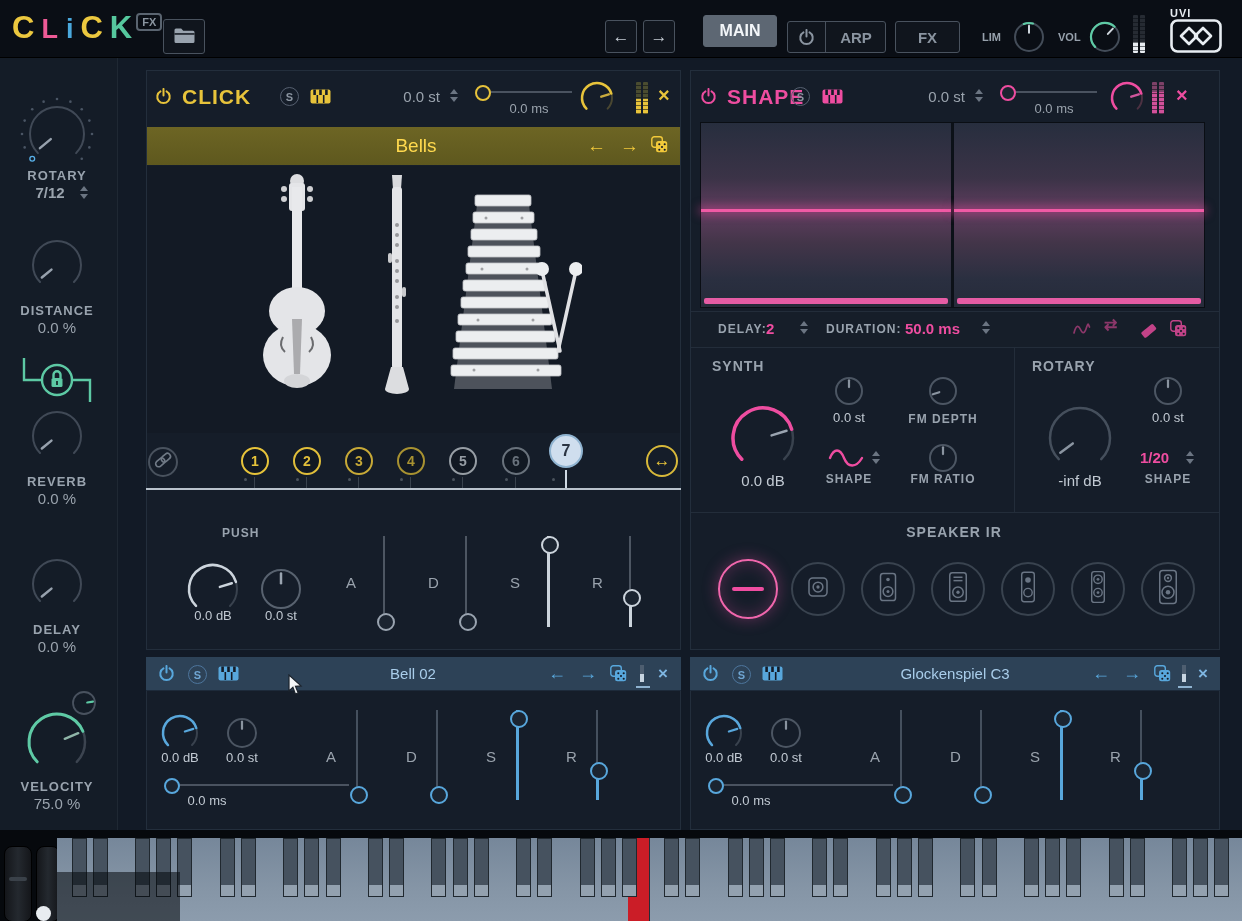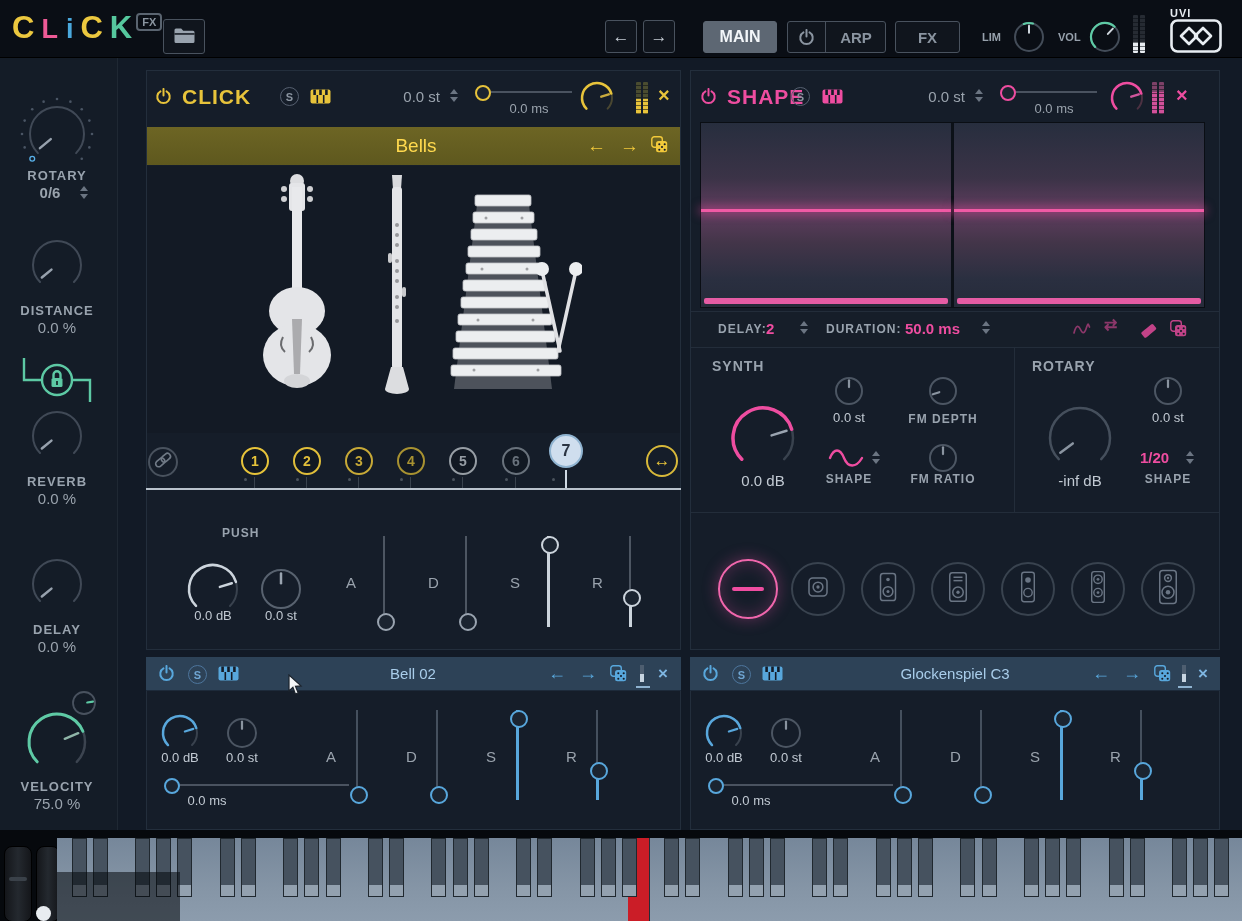--- a/index.html
+++ b/index.html
@@ -66,21 +66,21 @@
             <path d="M1.5 4 a1.5 1.5 0 0 1 1.5 -1.5 h5.2 l2 2.2 h9.8 a1.5 1.5 0 0 1 1.5 1.5 v9.3 a1.5 1.5 0 0 1 -1.5 1.5 h-17 a1.5 1.5 0 0 1 -1.5 -1.5 Z" fill="#99a3ae"></path>
             <rect x="1.5" y="7.2" width="20" height="1.5" fill="#10151d"></rect>
           </svg></span>
       </div>
     <div class="abs tbbtn" style="left:605px;top:20px;width:32px;height:33px;font-size:17px">
         <span>←</span>
       </div>
     <div class="abs tbbtn" style="left:643px;top:20px;width:32px;height:33px;font-size:17px">
         <span>→</span>
       </div>
-    <div class="abs tbbtn" style="left:703px;top:21px;width:74px;height:32px;background:#5d6773;border-color:#5d6773;color:#f3f6f9;font-size:16px">
+    <div class="abs tbbtn" style="left:703px;top:15px;width:74px;height:32px;background:#5d6773;border-color:#5d6773;color:#f3f6f9;font-size:16px">
         <span>MAIN</span>
       </div>
     <div class="abs tbbtn" style="left:787px;top:21px;width:99px;height:32px;padding:0">
       <span class="abs" style="left:0;top:0;width:38px;height:30px;border-right:1.5px solid #49525e;display:flex;align-items:center;justify-content:center;color:#8a94a0">
           <svg width="17" height="17" viewBox="0 0 18 18">
             <path d="M5.8 3.6 A6.6 6.6 0 1 0 12.2 3.6" fill="none" stroke="currentColor" stroke-width="2.1" stroke-linecap="round"></path>
             <line x1="9" y1="1" x2="9" y2="8" stroke="currentColor" stroke-width="2.1" stroke-linecap="round"></line>
           </svg>
         </span>
       <span class="abs" style="left:38px;top:0;width:60px;height:30px;display:flex;align-items:center;justify-content:center;color:#8a94a0;font-size:15px;font-weight:bold">
@@ -128,21 +128,21 @@
           <circle cx="28.61" cy="9.66" r="1.3" fill="#4a5564"></circle>
           <circle cx="42.00" cy="7.00" r="1.3" fill="#4a5564"></circle>
           <circle cx="55.39" cy="9.66" r="1.3" fill="#4a5564"></circle>
           <circle cx="66.75" cy="17.25" r="1.3" fill="#4a5564"></circle>
           <circle cx="74.34" cy="28.61" r="1.3" fill="#4a5564"></circle>
           <circle cx="77.00" cy="42.00" r="1.3" fill="#4a5564"></circle>
           <circle cx="74.34" cy="55.39" r="1.3" fill="#4a5564"></circle>
           <circle cx="66.75" cy="66.75" r="1.3" fill="#4a5564"></circle>
         </svg></span>
     <div class="abs sec" style="left:0;top:110px;width:114px;text-align:center">ROTARY</div>
-    <div class="abs val" style="left:0;top:126px;width:100px;text-align:center;font-weight:bold">0/6</div>
+    <div class="abs val" style="left:0;top:126px;width:100px;text-align:center;font-weight:bold">7/12</div>
     <span class="abs stepper" style="left:80px;top:128px">
         <i class="up"></i>
         <i class="dn"></i>
       </span>
 
     <span class="abs knob" style="left:29px;top:179px"><svg width="56" height="56" viewBox="0 0 56 56">
           <path d="M11.03 44.97 A24 24 0 1 1 44.97 44.97" stroke="#404956" stroke-width="2" fill="none" stroke-linecap="round"></path>
           <line x1="22.45" y1="32.59" x2="12.84" y2="40.54" stroke="#97a1ad" stroke-width="2.5" stroke-linecap="round"></line>
         </svg></span>
     <div class="abs sec" style="left:0;top:245px;width:114px;text-align:center">DISTANCE</div>
@@ -538,20 +538,21 @@
         <line x1="17.00" y1="13.10" x2="17.00" y2="6.34" stroke="#8a94a0" stroke-width="2.2" stroke-linecap="round"></line>
       </svg></span>
   <span class="abs vlabel" style="left:1133px;top:410px;width:70px">0.0 st</span>
   <span class="abs pink" style="left:1140px;top:449px;font-size:15px;font-weight:bold">1/20</span>
   <span class="abs stepper" style="left:1186px;top:451px">
       <i class="up"></i>
       <i class="dn"></i>
     </span>
   <span class="abs sec" style="left:1143px;top:472px;font-size:12px;width:50px;text-align:center">SHAPE</span>
 
+  <span class="abs sec" style="left:690px;top:524px;width:528px;text-align:center;font-size:14px">SPEAKER IR</span>
   <span class="abs spkc" style="left:718px;top:559px;width:60px;height:60px;border-color:#f066ac;box-shadow:0 0 16px rgba(240,80,170,0.35), inset 0 0 18px rgba(240,80,170,0.25)">
       <i style="display:block;width:32px;height:4px;background:#ee4da0;border-radius:2px"></i>
     </span>
   <span class="abs spkc" style="left:791px;top:562px;width:54px;height:54px">
       <i><svg width="30" height="30" viewBox="0 0 40 40">
           <g fill="none" stroke="currentColor" stroke-width="2">
             <rect x="8" y="8" width="24" height="24" rx="5"></rect>
             <circle cx="20" cy="20" r="6.5"></circle>
           </g>
           <circle cx="20" cy="20" r="2.2" fill="currentColor"></circle>

